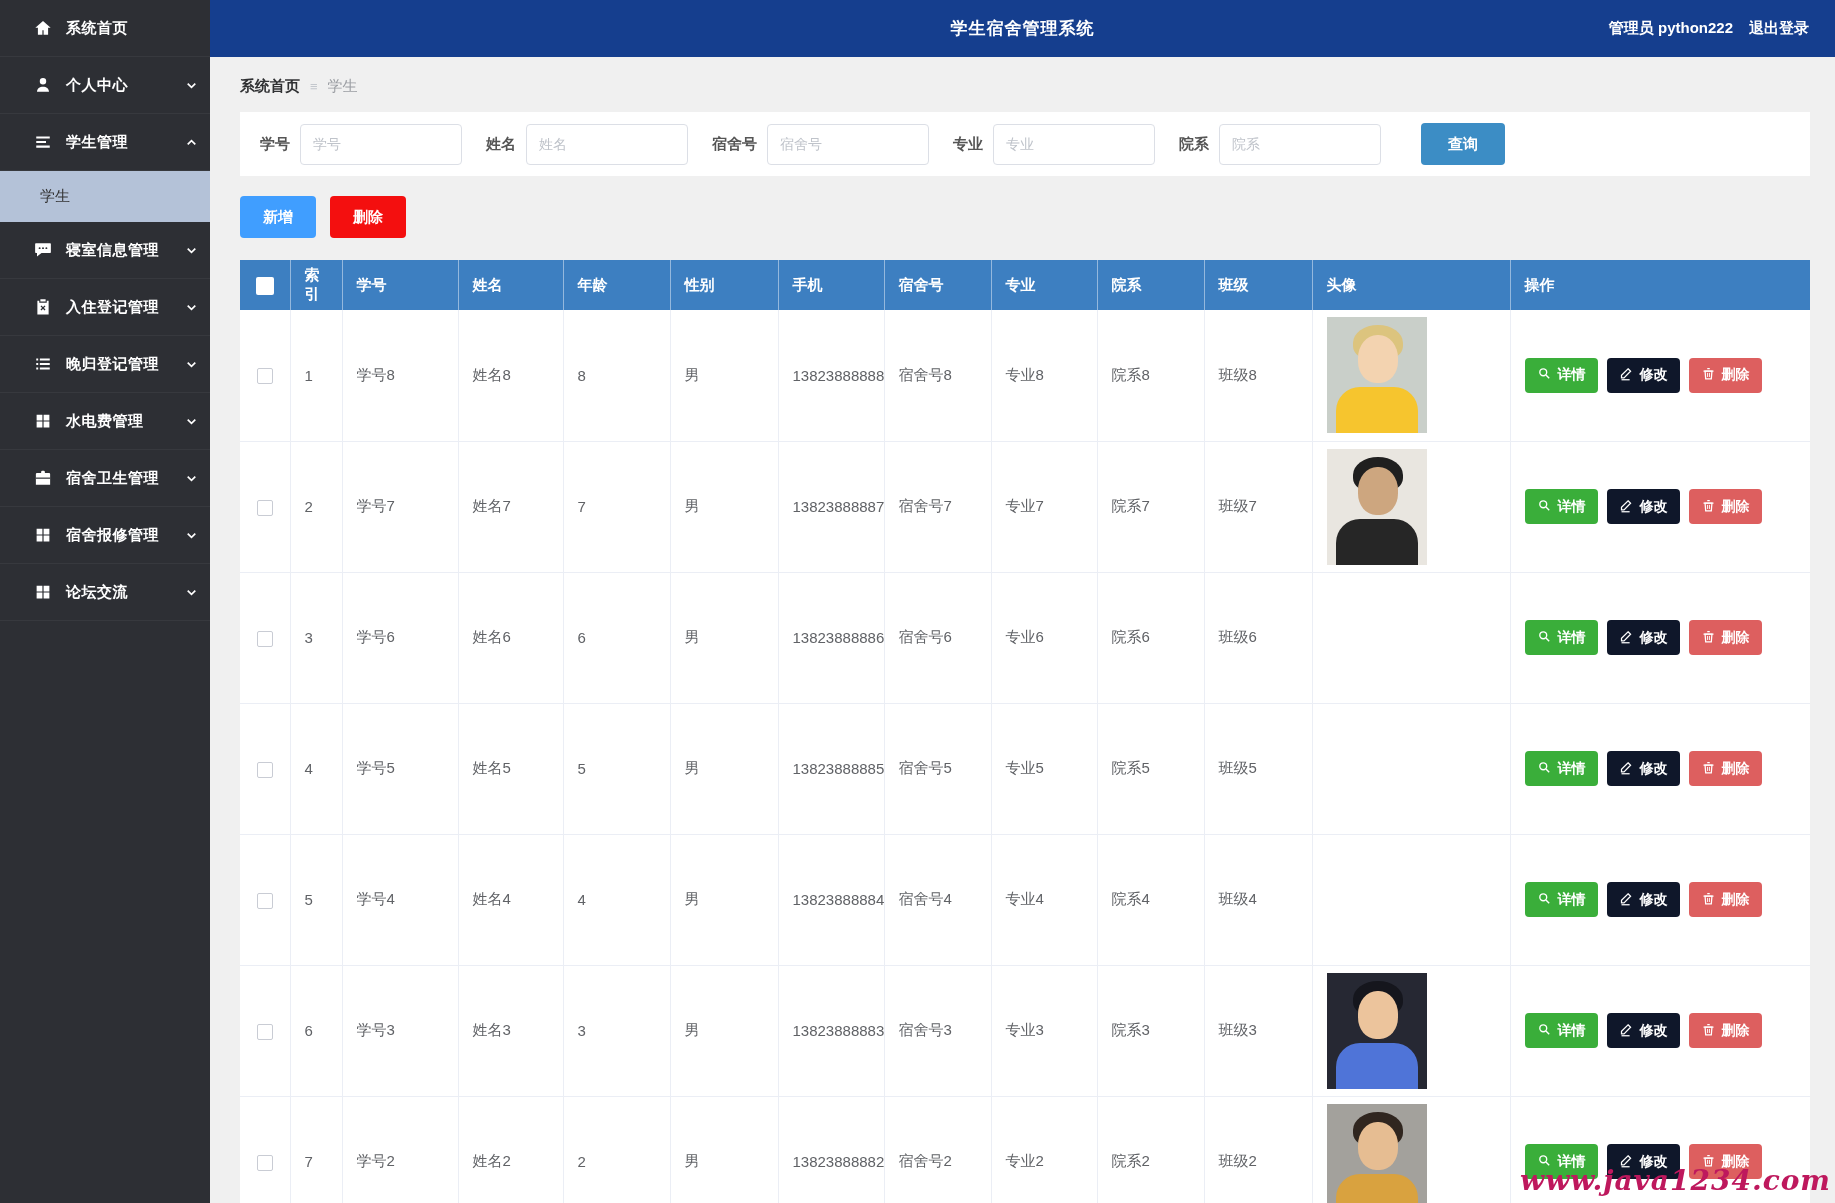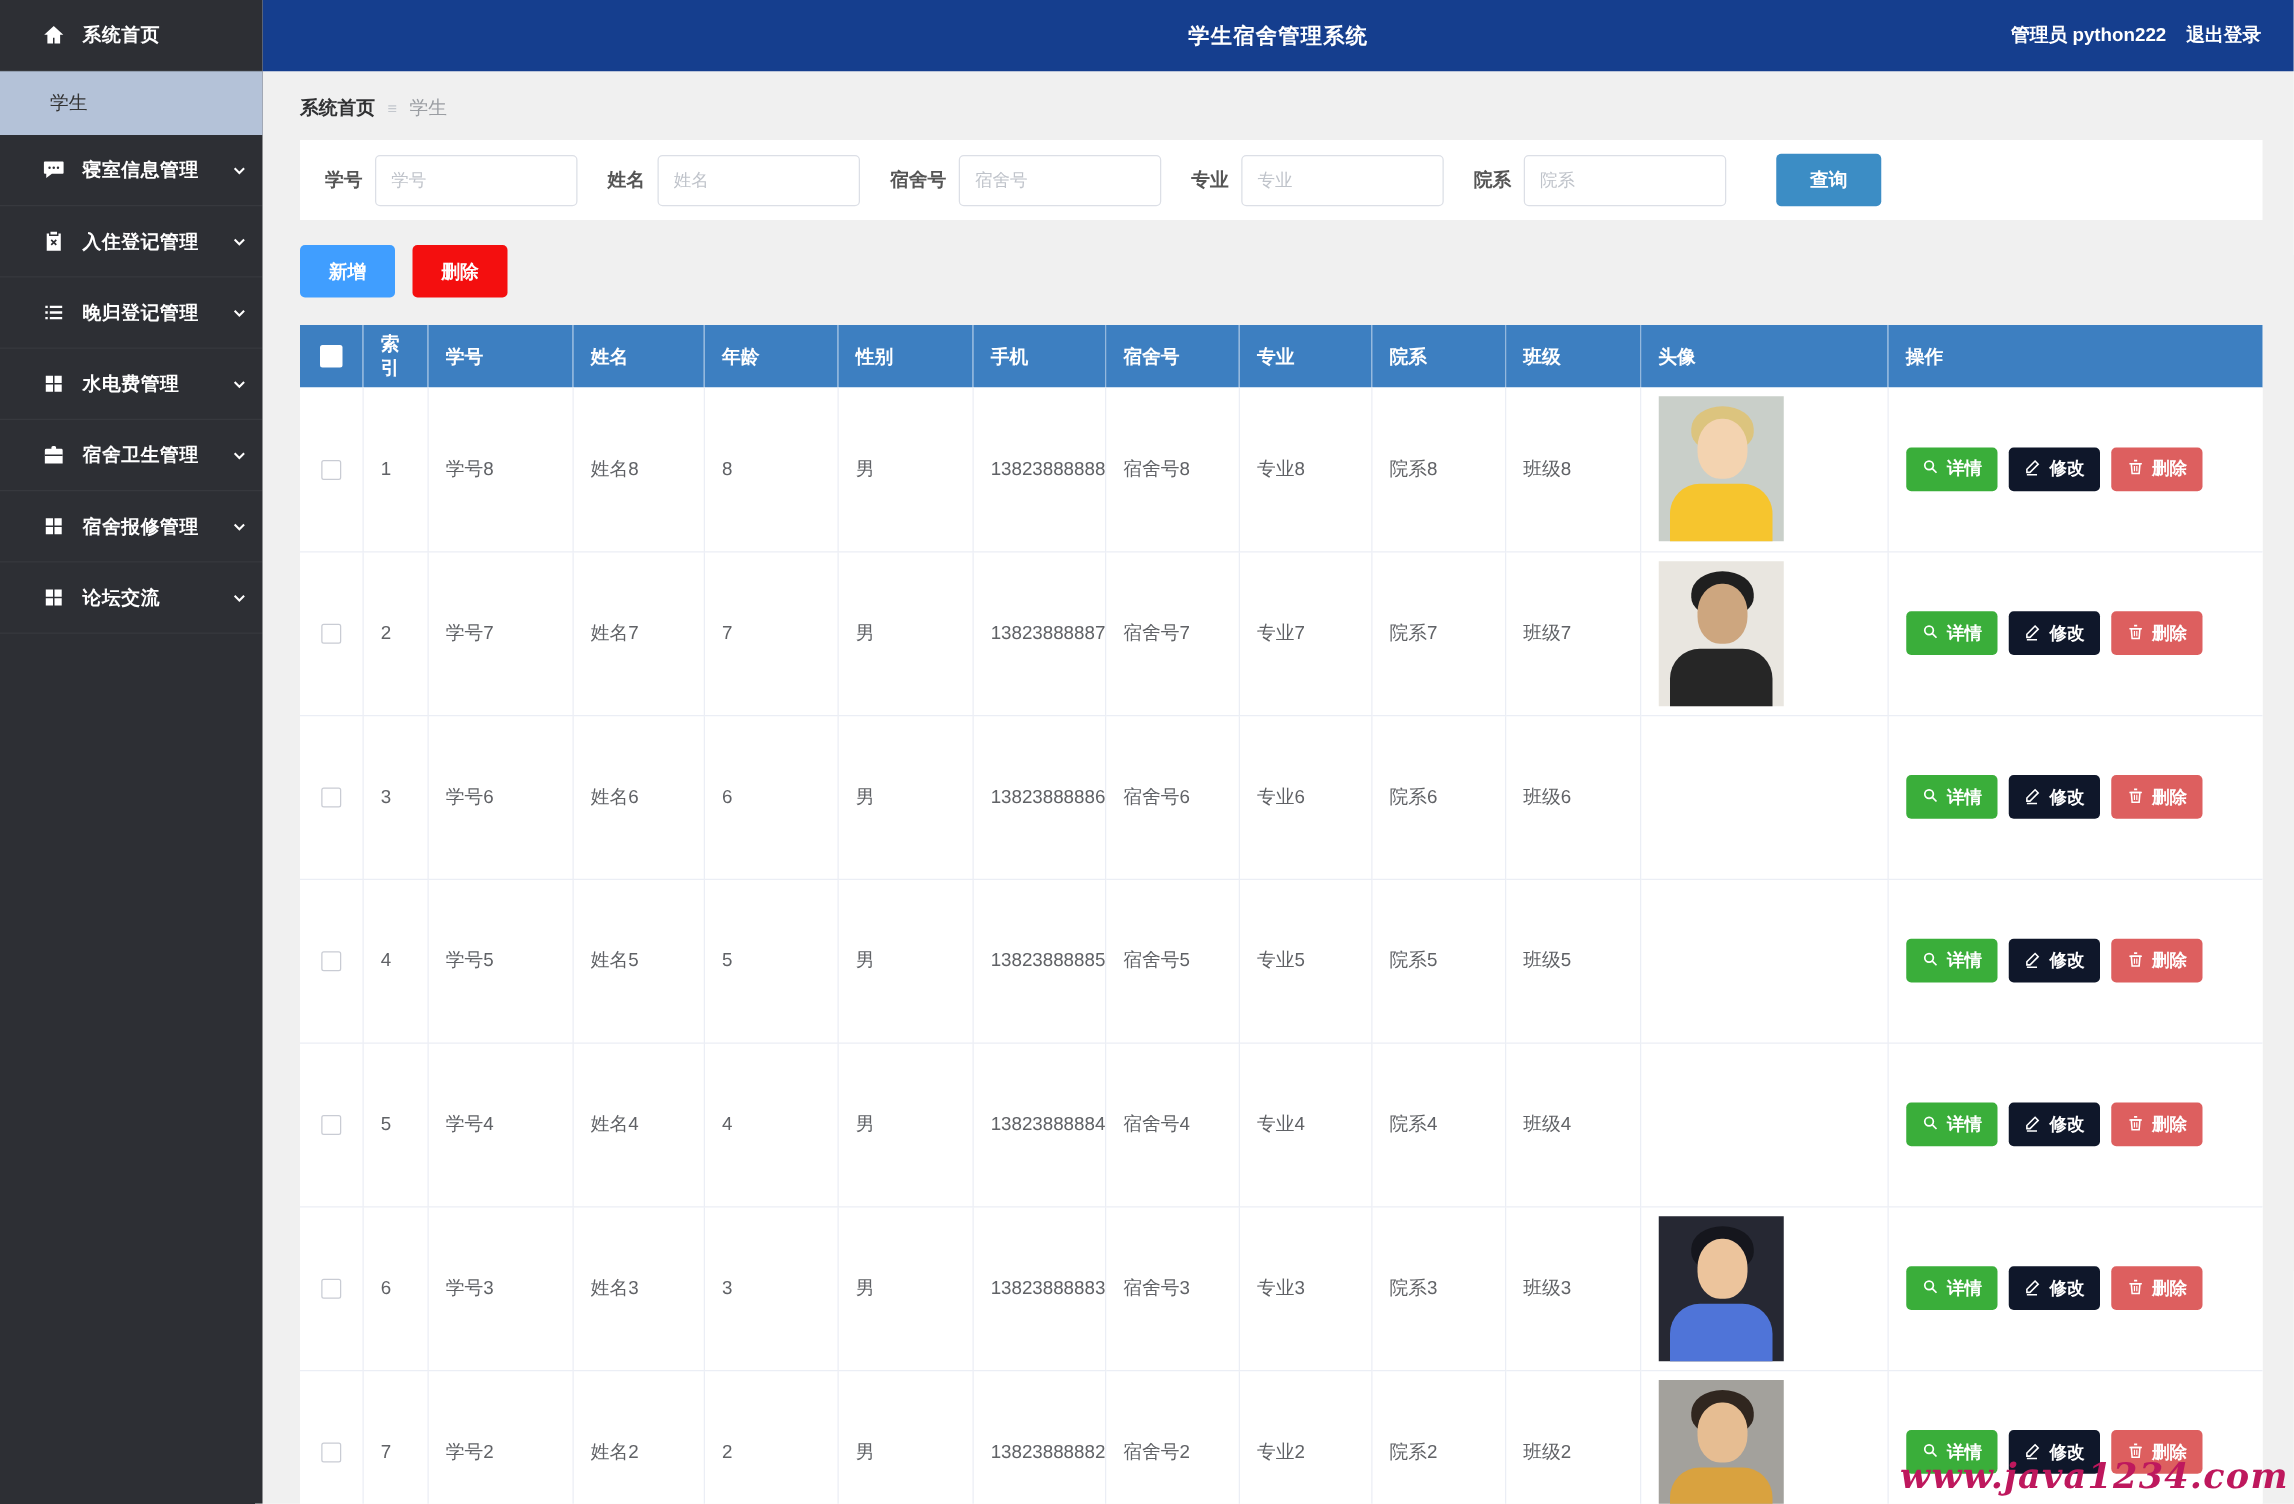--- a/index.html
+++ b/index.html
@@ -84,20 +84,46 @@
 <body>
 
 <div class="sidebar" id="sidebar">
     <div class="side-item">
       <span class="icn">
         <svg width="18" height="18" viewBox="0 0 24 24" fill="#fff">
           <path d="M12 2.5 1.8 11.7h3.4V21h6v-6h1.6v6h6v-9.3h3.4z"></path>
         </svg>
       </span>
       <span class="lbl">系统首页</span>
+    </div>
+    <div class="side-item">
+      <span class="icn">
+        <svg width="18" height="18" viewBox="0 0 24 24" fill="#fff">
+          <path d="M12 11.2a4.3 4.3 0 1 0 0-8.6 4.3 4.3 0 0 0 0 8.6zM4 21c0-4.4 3.6-6.8 8-6.8s8 2.4 8 6.8z"></path>
+        </svg>
+      </span>
+      <span class="lbl">个人中心</span>
+      <span class="chev">
+        <svg width="13" height="13" viewBox="0 0 24 24" fill="none" stroke="#fff" stroke-width="3">
+          <polyline points="5 8.5 12 15.5 19 8.5"></polyline>
+        </svg>
+      </span>
+    </div>
+    <div class="side-item">
+      <span class="icn">
+        <svg width="18" height="18" viewBox="0 0 24 24" fill="#fff">
+          <path d="M3 4.5h18v2.7H3zM3 10.6h13v2.7H3zM3 16.8h18v2.7H3z"></path>
+        </svg>
+      </span>
+      <span class="lbl">学生管理</span>
+      <span class="chev">
+        <svg width="13" height="13" viewBox="0 0 24 24" fill="none" stroke="#fff" stroke-width="3">
+          <polyline points="5 15.5 12 8.5 19 15.5"></polyline>
+        </svg>
+      </span>
     </div>
     <div class="side-sub">
       <span>学生</span>
     </div>
     <div class="side-item">
       <span class="icn">
         <svg width="18" height="18" viewBox="0 0 24 24" fill="#fff">
           <path d="M2.5 3h19a1 1 0 0 1 1 1v11a1 1 0 0 1-1 1H10l-6 4.6V16H2.5a1 1 0 0 1-1-1V4a1 1 0 0 1 1-1z"></path>
           <circle cx="7.5" cy="9.5" r="1.3" fill="#2d2f34"></circle>
           <circle cx="12" cy="9.5" r="1.3" fill="#2d2f34"></circle>

